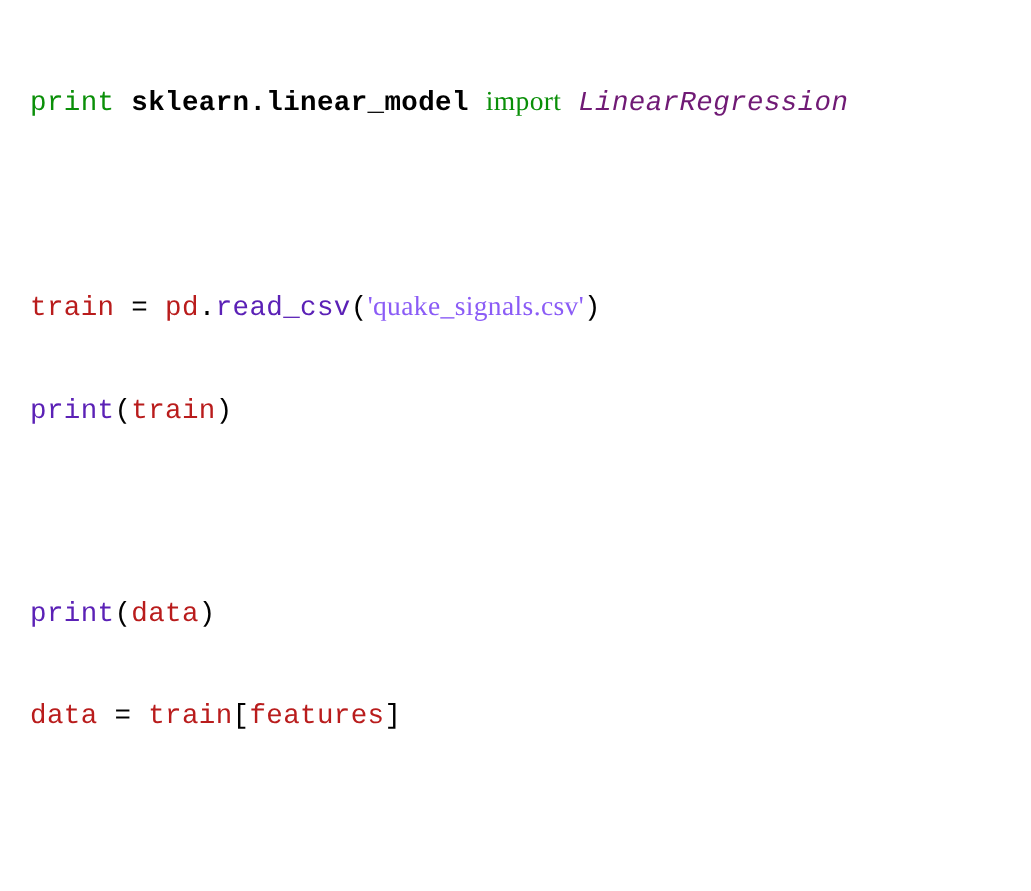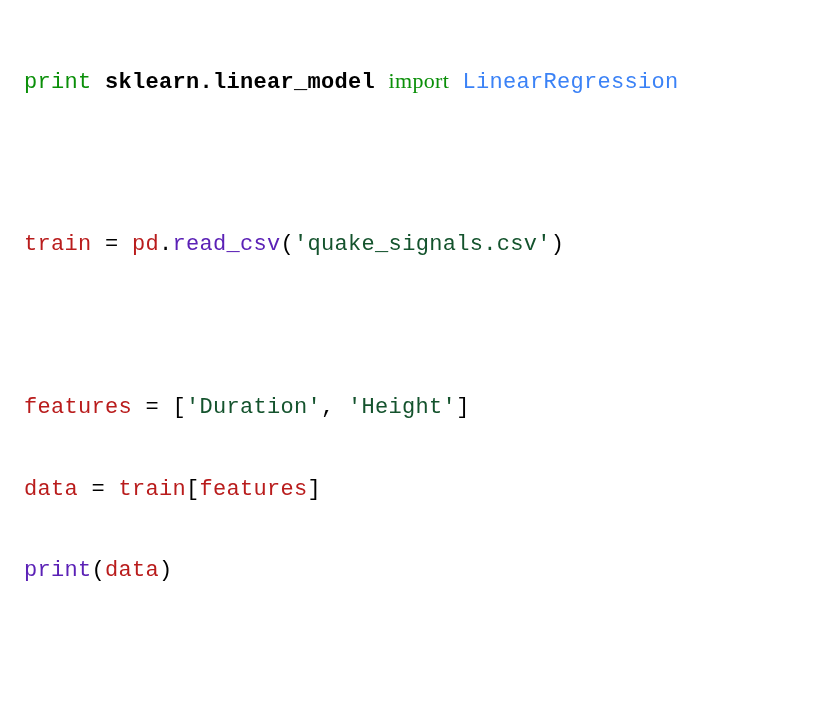--- a/index.html
+++ b/index.html
@@ -19,38 +19,38 @@
     .code-block {
       white-space: pre;
     }
     .line {
       display: block;
       min-height: 1.85em;
     }
     .kw-import { color: #0a8f08; font-family: Liberation Serif, serif; }
     .kw-from { color: #0a8f08; }
     .module { color: #000000; font-weight: bold; }
-    .class-name { color: #3b82f6; }
+    .class-name { color: #701a75; font-style: italic; }
     .func-call { color: #5b21b6; }
     .method { color: #5b21b6; margin-top: 40px; }
-    .string { color: #14532d; }
+    .string { color: #8b5cf6; font-family: Liberation Serif, serif; }
     .ident { color: #b91c1c; }
     .punct { color: #000000; }
   </style>
 </head>
 <body>
 
 <div class="code-block">
 <span class="line"><span class="kw-from">print</span> <span class="module">sklearn.linear_model</span> <span class="kw-import">import</span> <span class="class-name">LinearRegression</span></span>
 <span class="line"> </span>
 <span class="line"><span class="ident">train</span><span class="punct"> = </span><span class="ident">pd</span><span class="punct">.</span><span class="method">read_csv</span><span class="punct">(</span><span class="string">'quake_signals.csv'</span><span class="punct">)</span></span>
+<span class="line"><span class="func-call">print</span><span class="punct">(</span><span class="ident">train</span><span class="punct">)</span></span>
 <span class="line"> </span>
-<span class="line"><span class="ident">features</span><span class="punct"> = </span><span class="punct">[</span><span class="string">'Duration'</span><span class="punct">, </span><span class="string">'Height'</span><span class="punct">]</span></span>
+<span class="line"><span class="func-call">print</span><span class="punct">(</span><span class="ident">data</span><span class="punct">)</span></span>
 <span class="line"><span class="ident">data</span><span class="punct"> = </span><span class="ident">train</span><span class="punct">[</span><span class="ident">features</span><span class="punct">]</span></span>
-<span class="line"><span class="func-call">print</span><span class="punct">(</span><span class="ident">data</span><span class="punct">)</span></span>
 <span class="line"> </span>
 
 
 
 
 
 
 
 </div>
 

